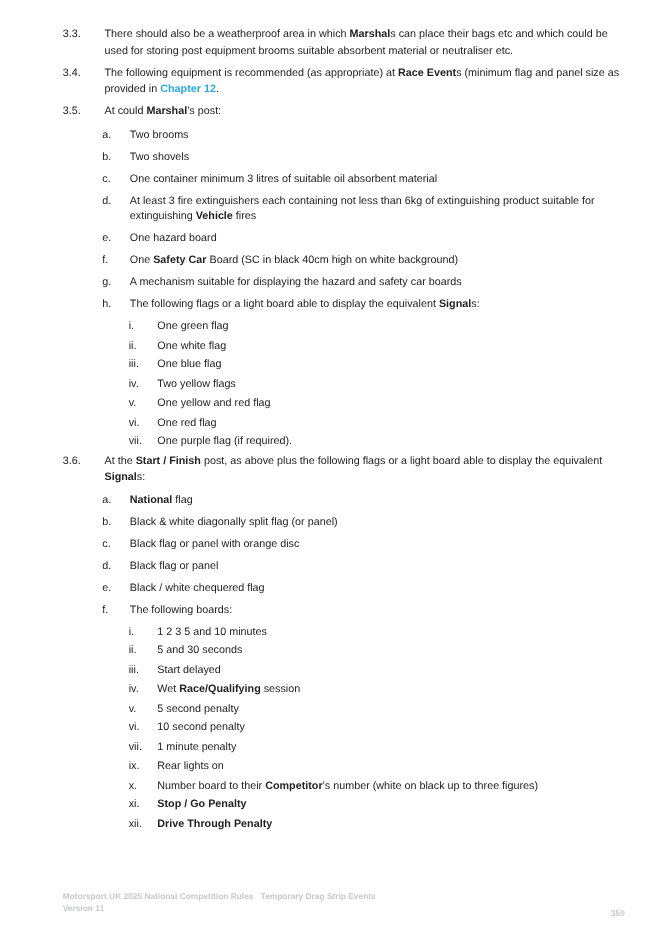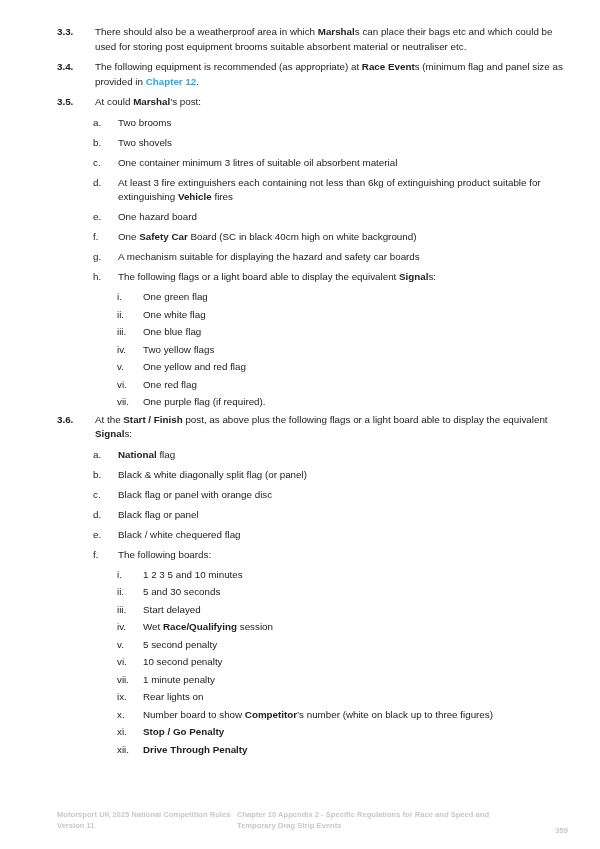--- a/index.html
+++ b/index.html
@@ -13,21 +13,21 @@
   }
   .page { position:absolute; inset:0; background:#fff; }
   .content {
     position:absolute; top:25px; left:0; right:28px;
     font-size:9.8px; line-height:14.5px;
   }
   .item { display:flex; align-items:flex-start; }
   .item .label { flex:none; }
   .item .text { flex:1 1 auto; min-width:0; }
   .l1 { margin:0 0 6px 57px; }
-  .l1 .label { width:38px;font-weight:bold; }
+  .l1 .label { width:38px; }
   .l2 { margin:0 0 5.5px 93px; }
   .l2 .label { width:25px; }
   .l3 { margin:0 0 3px 117px; }
   .l3 .label { width:26px; }
   .b { font-weight:bold;text-align:right; }
   .link { color:var(--link,#29abe2); font-weight:bold; cursor:pointer; }
   .footer {
     position:absolute; left:0; right:0; top:809px;
     font-size:7.6px; line-height:11px; font-weight:bold;
     color:var(--footer,#c7c8ca);
@@ -169,37 +169,36 @@
       <div class="item l3">
         <span class="label">vii.</span>
         <span class="text"><span>1 minute penalty</span></span>
       </div>
       <div class="item l3">
         <span class="label">ix.</span>
         <span class="text"><span>Rear lights on</span></span>
       </div>
       <div class="item l3">
         <span class="label">x.</span>
-        <span class="text"><span>Number board to show </span><span class="b">Competitor</span><span>’s number (white on black up to three figures)</span></span>
+        <span class="text"><span>Number board to their </span><span class="b">Competitor</span><span>’s number (white on black up to three figures)</span></span>
       </div>
       <div class="item l3">
         <span class="label">xi.</span>
         <span class="text"><span class="b">Stop / Go Penalty</span></span>
       </div>
       <div class="item l3">
         <span class="label">xii.</span>
         <span class="text"><span class="b">Drive Through Penalty</span></span>
       </div>
     </div>
 
   <div class="footer">
     <div class="f-left">
       <div>Motorsport UK 2025 National Competition Rules</div>
       <div>Version 11</div>
     </div>
     <div class="f-center">
-      <div>Chapter 10 Appendix 2 - Specific Regulations for Race and Speed and</div>
       <div>Temporary Drag Strip Events</div>
     </div>
     <div class="f-page">359</div>
   </div>
 
 </div>
 
 </body></html>

